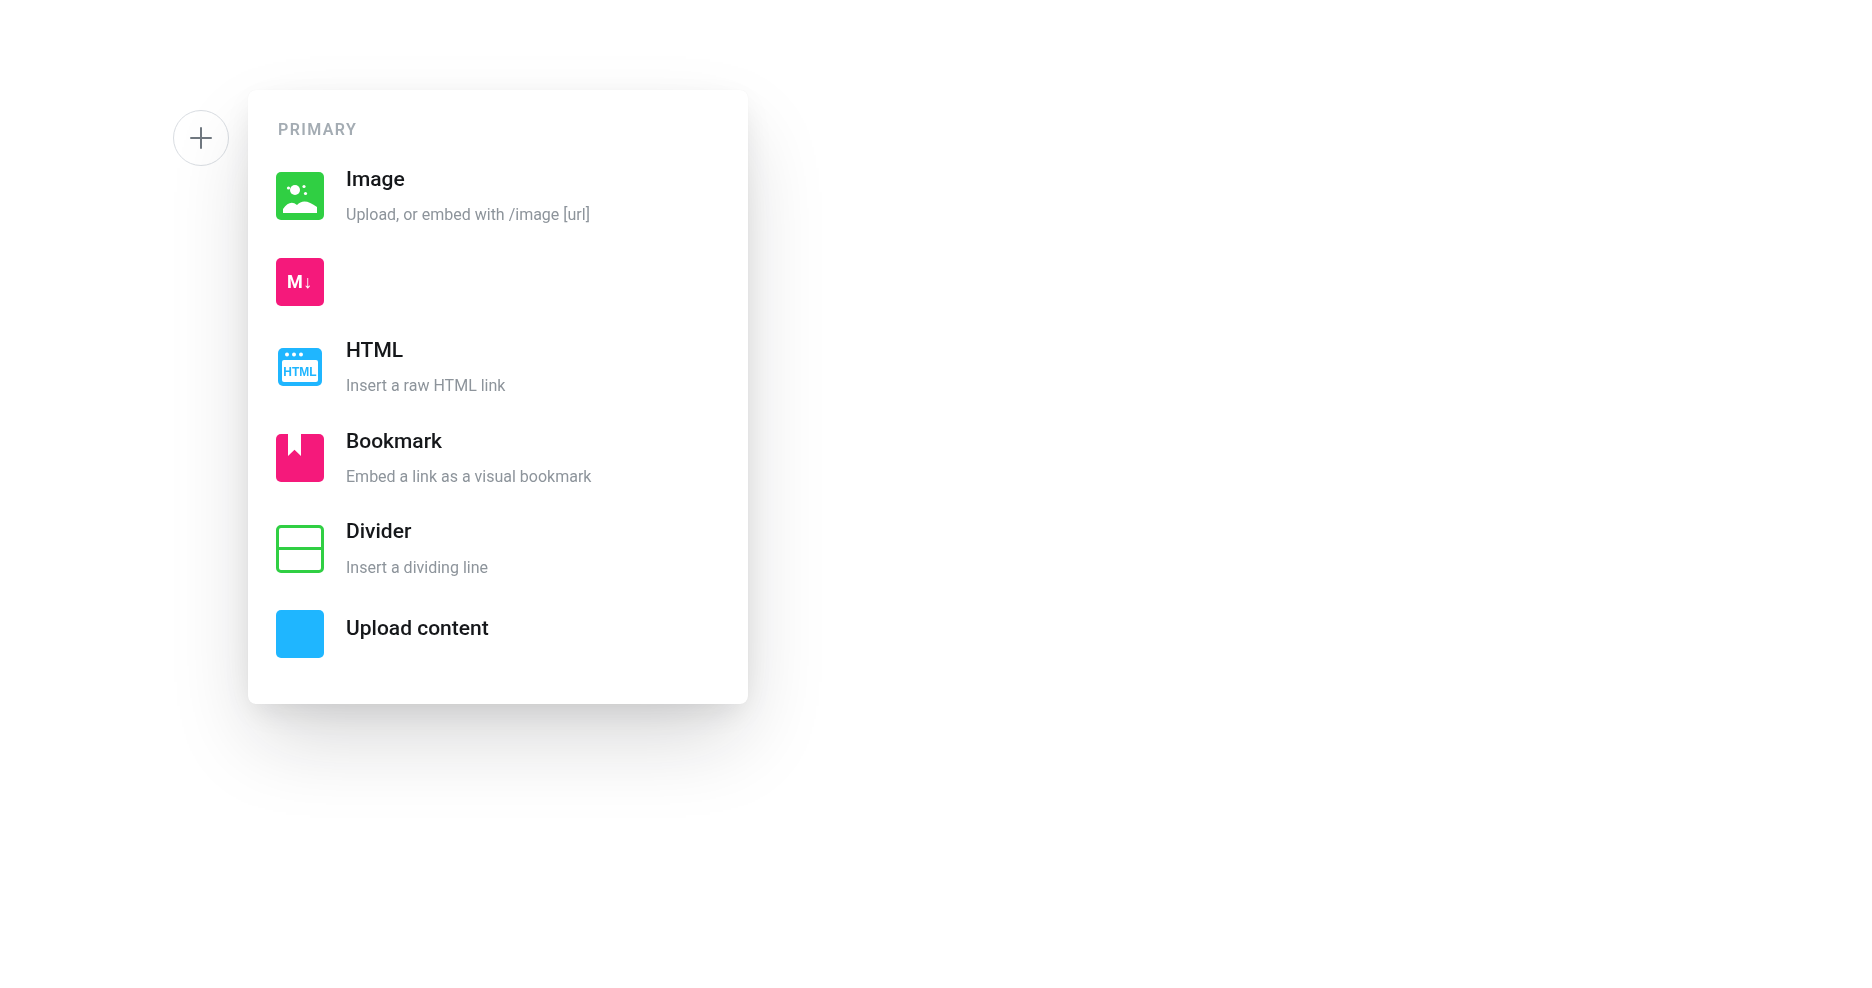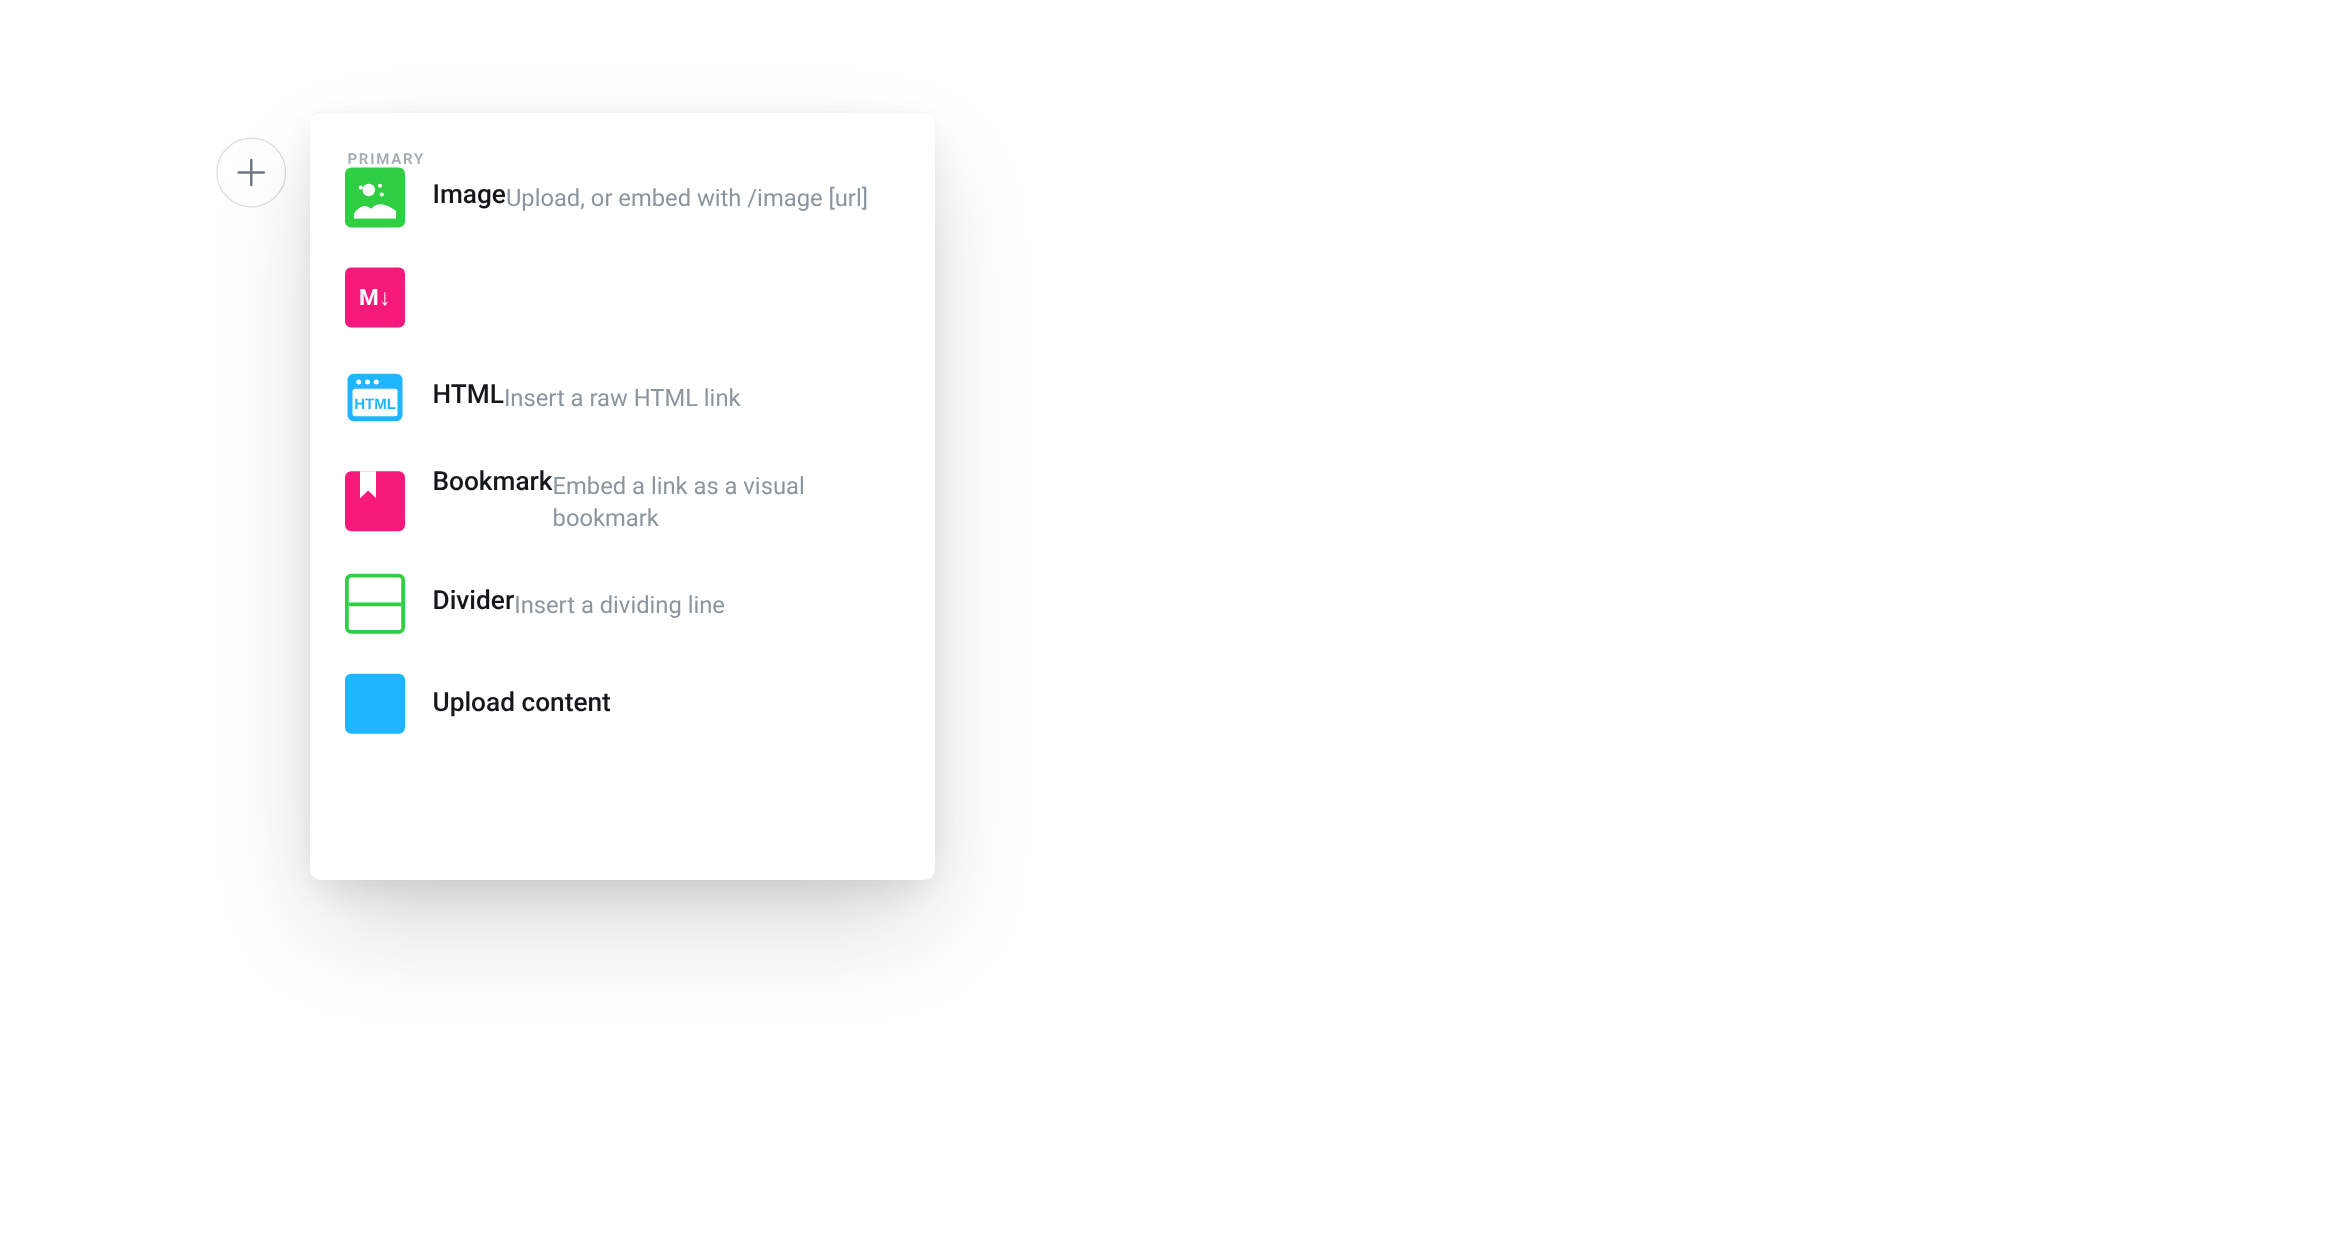--- a/index.html
+++ b/index.html
@@ -38,25 +38,26 @@
     border-radius: 8px;
     box-shadow:
       0 0 1px rgba(0,0,0,0.06),
       0 40px 80px -10px rgba(21,24,28,0.18),
       0 10px 30px -8px rgba(21,24,28,0.12);
     overflow: hidden;
     padding: 30px 28px 0 28px;
   }
 
   .section-label {
-    font-size: 12px;
+    font-size: 16px;
     font-weight: 600;
     letter-spacing: 1.4px;
     color: #a4acb3;
     text-transform: uppercase;
+    margin-bottom: 28px;
     margin-left: 2px;
   }
 
   .menu-item {
     display: flex;
     align-items: center;
     gap: 22px;
     margin-bottom: 32px;
     cursor: pointer;
   }
@@ -65,32 +66,32 @@
     width: 48px;
     height: 48px;
     border-radius: 5px;
     flex: 0 0 48px;
     display: flex;
     align-items: center;
     justify-content: center;
     position: relative;
   }
 
-  .item-text { display: flex; flex-direction: row; justify-content: flex-end; }
+  .item-text { display: flex; flex-direction: column; justify-content: flex-end; }
   .item-title {
     font-size: 21px;
     line-height: 1.2;
     color: #15171a;
     font-weight: 500;
   }
   .item-desc {
-    font-size: 19px;
+    font-size: 16px;
     line-height: 1.35;
     color: #8d949b;
-    margin-top: 2px;
+    margin-top: 12px;
   }
 
   
   .tile-green  { background: #30cf43; }
   .tile-pink   { background: #f5197b; }
   .tile-blue   { background: #1fb6ff; }
 
   
   .gallery-wrap {
     width: 48px; height: 48px; position: relative; flex: 0 0 48px;

